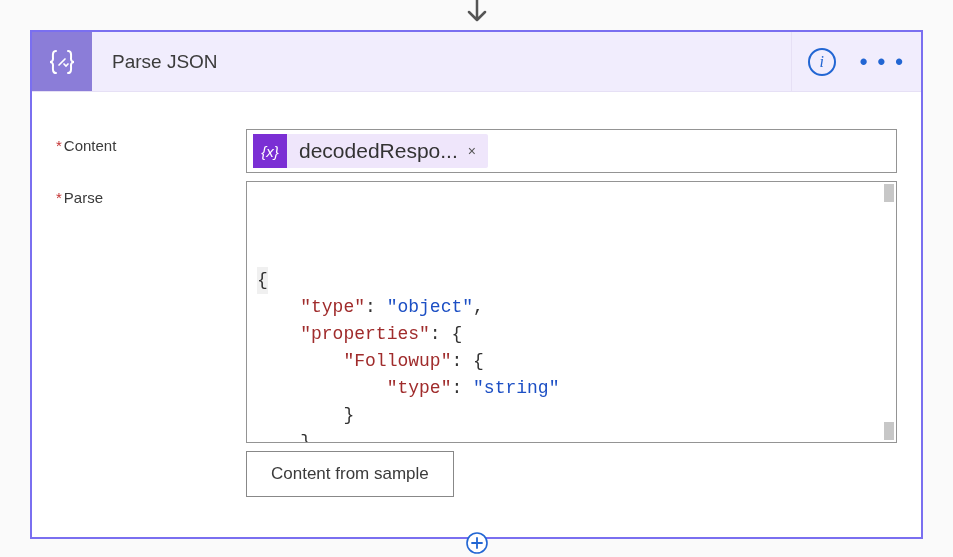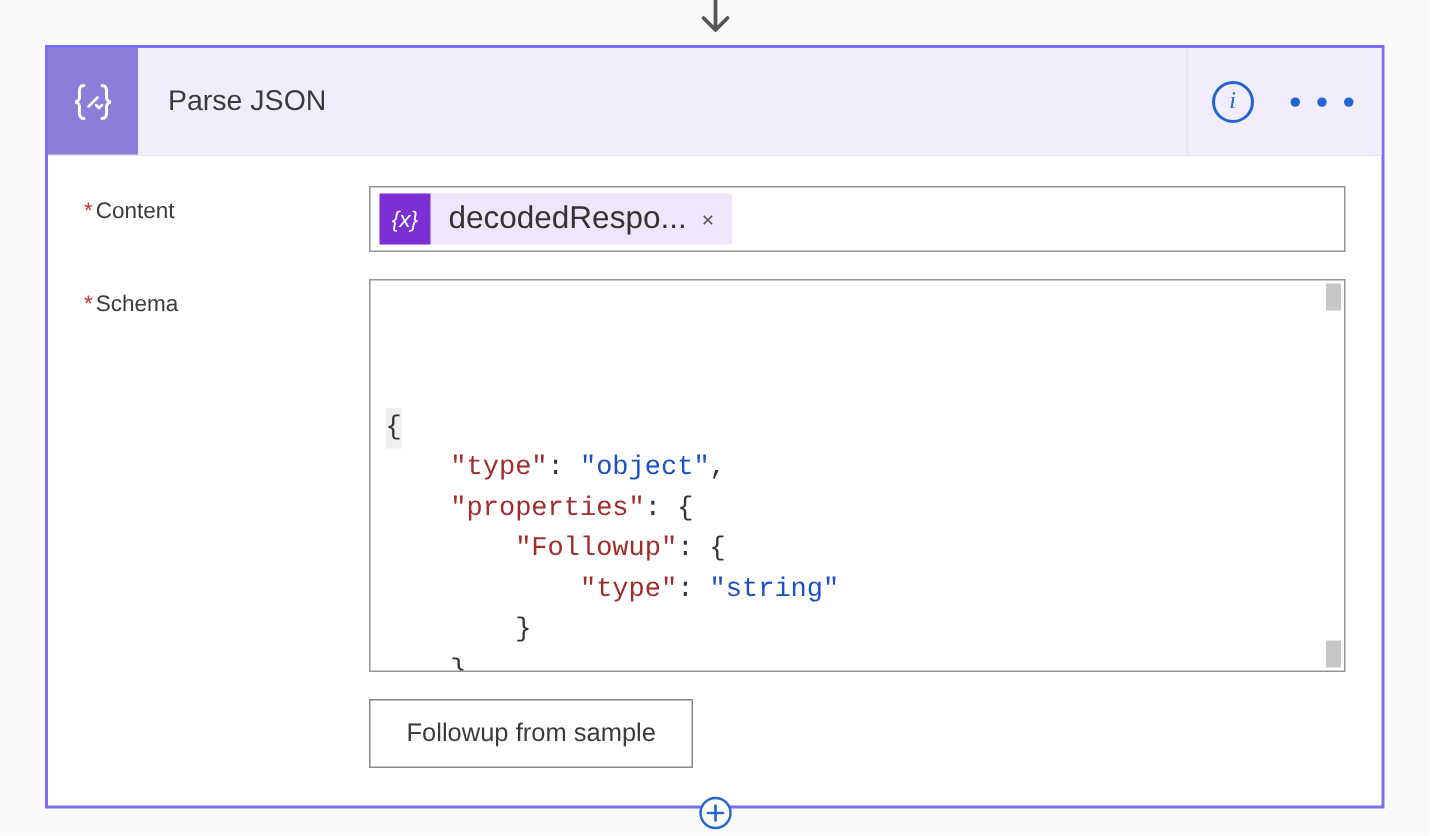--- a/index.html
+++ b/index.html
@@ -25,21 +25,21 @@
       right: 30px;
       bottom: 18px;
       border: 2px solid #7a6ff0;
       background: #fff;
       display: flex;
       flex-direction: column;
     }
     .card-header {
       display: flex;
       align-items: stretch;
-      height: 72px;
+      height: 60px;
       border-bottom: 1px solid #e6e0f5;
     }
     .icon-badge {
       width: 60px;
       background: #8b7dd8;
       display: flex;
       align-items: center;
       justify-content: center;
       color: #fff;
     }
@@ -79,21 +79,22 @@
       font-size: 22px;
       letter-spacing: 2px;
       cursor: pointer;
       font-weight: bold;
     }
     .card-body {
       flex: 1;
       padding: 20px 24px 18px 24px;
       display: flex;
       flex-direction: column;
-      gap: 18px;
+      gap: 8px;
+      margin-top: 17px;
     }
     .form-row {
       display: flex;
       align-items: flex-start;
     }
     .form-label {
       width: 190px;
       font-size: 15px;
       color: #3b3b3b;
       padding-top: 8px;
@@ -226,39 +227,39 @@
             <div class="token-icon">{x}</div>
             <div class="token-label">decodedRespo...</div>
             <div class="token-close">×</div>
           </div>
         </div>
       </div>
     </div>
 
     <div class="form-row">
       <div class="form-label">
-        <span class="req">*</span><span>Schema</span>
+        <span class="req">*</span><span>Parse</span>
       </div>
       <div class="form-field">
         <div class="schema-box">
           <div class="scrollgrip-top"></div>
           <div class="scrollgrip-bot"></div>
 <span class="hl pun">{</span>
     <span class="key">"type"</span><span class="pun">: </span><span class="str">"object"</span><span class="pun">,</span>
     <span class="key">"properties"</span><span class="pun">: {</span>
         <span class="key">"Followup"</span><span class="pun">: {</span>
             <span class="key">"type"</span><span class="pun">: </span><span class="str">"string"</span>
         <span class="pun">}</span>
     <span class="pun">}</span>
 
         </div>
       </div>
     </div>
 
-    <button class="gen-button">Followup from sample</button>
+    <button class="gen-button">Content from sample</button>
 
   </div>
 </div>
 
 <div class="add-bottom">
   <svg width="24" height="24" viewBox="0 0 24 24">
     <circle cx="12" cy="12" r="10" stroke="#2266d3" stroke-width="1.6" fill="#fff"></circle>
     <path d="M12 7 L12 17 M7 12 L17 12" stroke="#2266d3" stroke-width="1.8" stroke-linecap="round"></path>
   </svg>
 </div>

